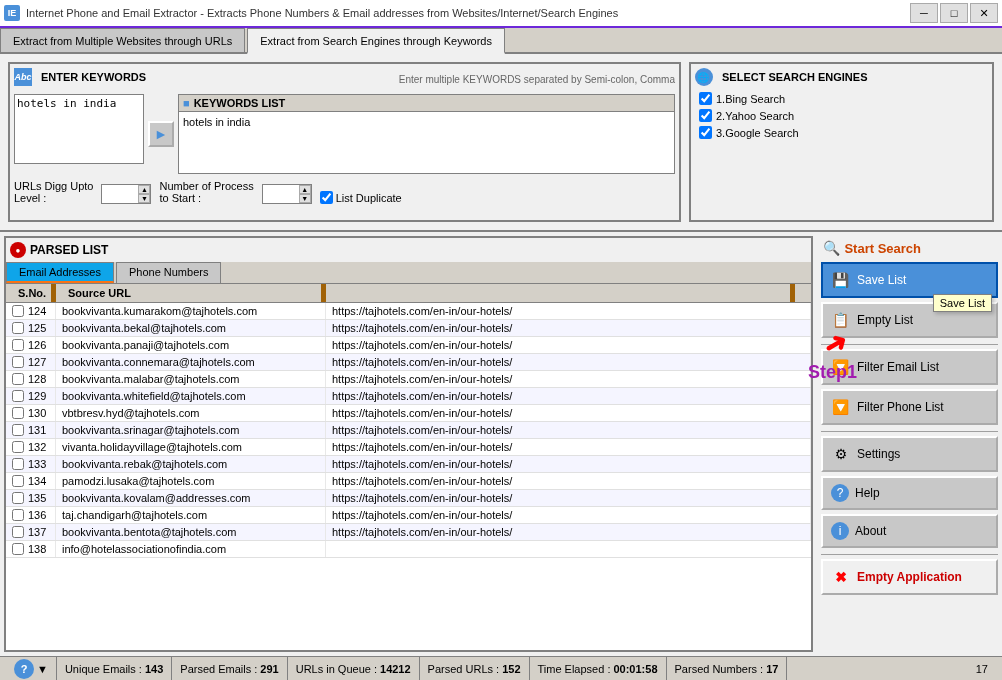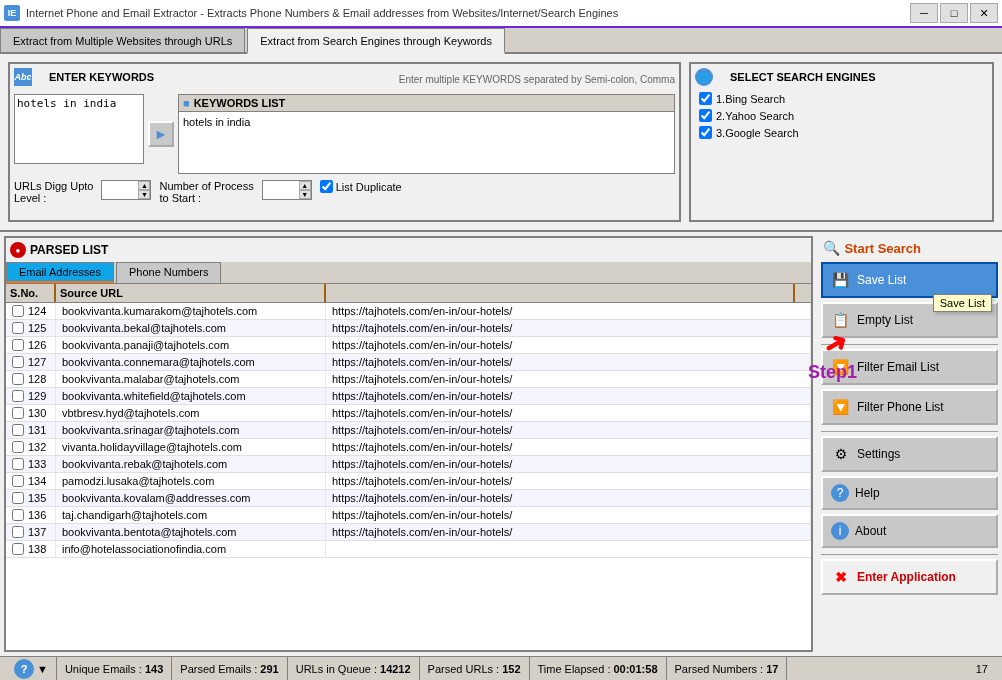--- a/index.html
+++ b/index.html
@@ -96,21 +96,21 @@
 
     .keywords-panel {
       flex: 1;
       border: 2px solid #808080;
       background: #f0f0f0;
       padding: 4px;
     }
     .panel-header {
       display: flex;
       align-items: center;
-      gap: 17px;
+      gap: 9px;
       margin-bottom: 4px;
       font-weight: bold;
       font-size: 11px;
     }
     .panel-header-icon {
       width: 18px;
       height: 18px;
       background: #4a90d9;
       color: white;
       display: flex;
@@ -156,21 +156,21 @@
       display: flex;
       align-items: center;
       gap: 4px;
     }
     .keywords-list-content {
       padding: 4px;
       font-size: 11px;
     }
     .bottom-options {
       display: flex;
-      align-items: flex-start;
+      align-items: flex-end;
       gap: 8px;
       margin-top: 6px;
       font-size: 11px;
     }
     .label-text {
       font-size: 11px;
     }
     .spinner-input {
       width: 50px;
       height: 20px;
@@ -302,22 +302,22 @@
     }
     .table-header {
       display: grid;
       grid-template-columns: 50px 270px 1fr 16px;
       background: #d4d0c8;
       border-bottom: 1px solid #808080;
       font-size: 11px;
       font-weight: bold;
     }
     .table-header div {
-      padding: 3px 4px;
-      border-right: 2px solid #a16207;
+      padding: 3px 12px;
+      border-right: 5px solid #a16207;
     }
     .table-body {
       overflow-y: auto;
       height: calc(100% - 24px);
     }
     .table-row {
       display: grid;
       grid-template-columns: 50px 270px 1fr;
       border-bottom: 1px solid #e0e0e0;
       font-size: 11px;
@@ -725,21 +725,21 @@
 
       <button class="action-btn" style="margin-bottom:2px;">
         <span class="btn-icon" style="background:#4a90d9; border-radius:50%; color:white; font-size:12px; width:18px; height:18px; display:flex; align-items:center; justify-content:center;">i</span>
         <span>About</span>
       </button>
 
       <div class="divider"></div>
 
       <button class="action-btn quit">
         <span class="btn-icon" style="color:red;">✖</span>
-        <span>Enter Application</span>
+        <span>Empty Application</span>
       </button>
     </div>
 
   </div>
 
 </div>
 
 <div class="status-bar">
   <div class="status-item">
     <div class="status-help">?</div>

